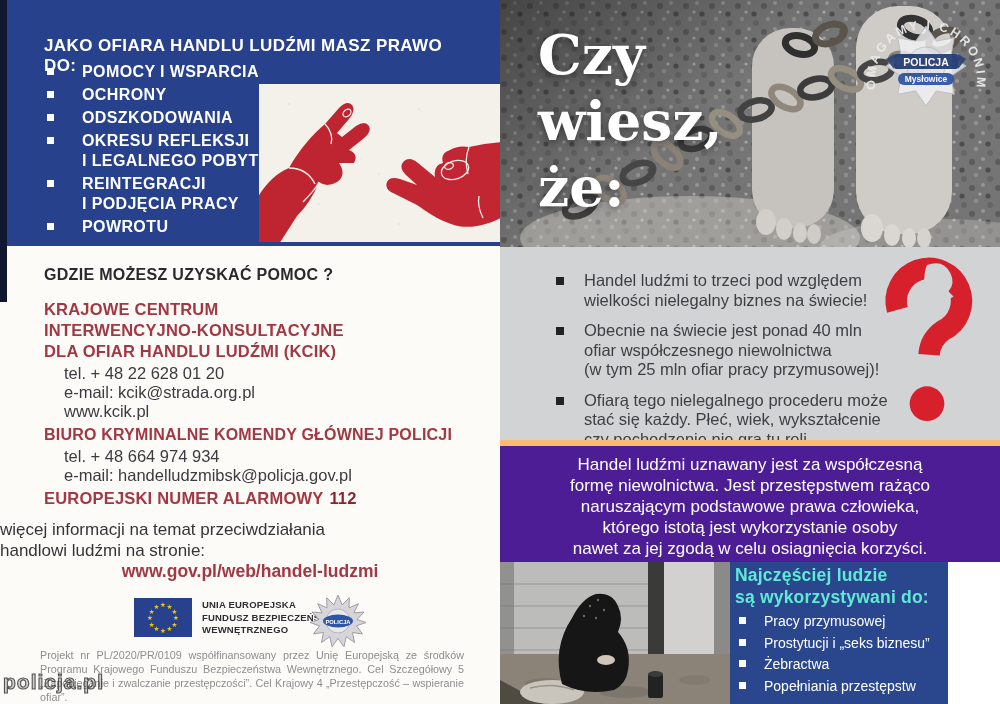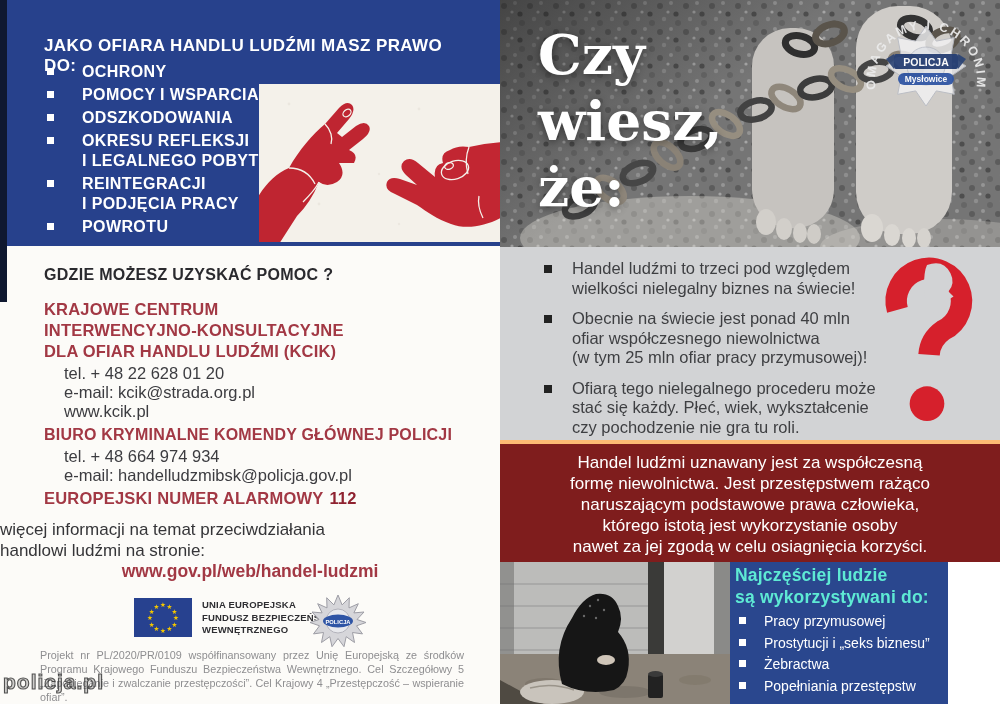--- a/index.html
+++ b/index.html
@@ -47,49 +47,49 @@
              color:rgba(70,70,70,.25);-webkit-text-stroke:1.1px rgba(55,55,55,.85);z-index:9;}
 
   
   .page-right{left:500px;top:0;width:448px;height:704px;background:#2a478e;}
   .photo-top{left:0;top:0;width:500px;height:247px;overflow:hidden;}
   .big-title{left:38px;top:22px;color:#fff;font-family:"DejaVu Serif",serif;
              font-weight:700;font-size:55px;line-height:66px;
              text-shadow:0 2px 8px rgba(0,0,0,.45);}
   .badge-top{left:355px;top:2px;opacity:.93;}
   .gray-panel{left:0;top:247px;width:500px;height:193px;background:#d2d3d5;}
-  .facts-list{position:absolute;left:42px;top:12px;margin:0;padding:0;list-style:none;width:345px;}
+  .facts-list{position:absolute;left:42px;top:12px;margin:12px;padding:0;list-style:none;width:345px;}
   .facts-list li{position:relative;padding-left:30px;margin-bottom:11px;color:#3e3f42;
                  font-size:16.5px;line-height:19.5px;}
   .facts-list li::before{content:"";position:absolute;left:2px;top:6px;width:8px;height:8px;background:#222;}
   .qmark{left:376px;top:3px;}
-  .blue-def{left:0;top:440px;width:500px;height:122px;background:#7f1d1d;
-            border-top:4px solid #fdba74;box-sizing:border-box;}
+  .blue-def{left:0;top:440px;width:500px;height:122px;background:#4c1d95;
+            border-top:6px solid #fdba74;box-sizing:border-box;}
   .def-text{position:absolute;left:0;top:8px;width:500px;text-align:center;color:#fff;
             font-size:17px;line-height:21px;font-weight:500;}
   .photo-bottom{left:0;top:562px;width:230px;height:142px;overflow:hidden;}
   .exploited-title{left:235px;top:565px;color:#5eead4;font-size:17.5px;font-weight:800;
                    line-height:21.5px;letter-spacing:.2px;}
   .exploited-list{position:absolute;left:237px;top:612px;margin:0;padding:0;list-style:none;}
   .exploited-list li{position:relative;padding-left:27px;margin-bottom:3.5px;color:#fff;
                      font-size:14px;line-height:18px;}
   .exploited-list li::before{content:"";position:absolute;left:2px;top:5px;width:7px;height:7px;background:#fff;}
 </style>
 </head>
 <body>
 
 <div class="sheet">
 
   <div class="abs page-left">
 
     <div class="abs blue-panel">
       <div class="abs rights-title">JAKO OFIARA HANDLU LUDŹMI MASZ PRAWO DO:</div>
       <ul class="rights-list">
+        <li class="pre">POMOCY I WSPARCIA</li>
         <li class="pre">OCHRONY</li>
-        <li class="pre">POMOCY I WSPARCIA</li>
         <li class="pre">ODSZKODOWANIA</li>
         <li class="pre">OKRESU REFLEKSJI
 I LEGALNEGO POBYTU</li>
         <li class="pre">REINTEGRACJI
 I PODJĘCIA PRACY</li>
         <li class="pre">POWROTU</li>
       </ul>
     </div>
     <div class="abs edge-strip"></div>
 

